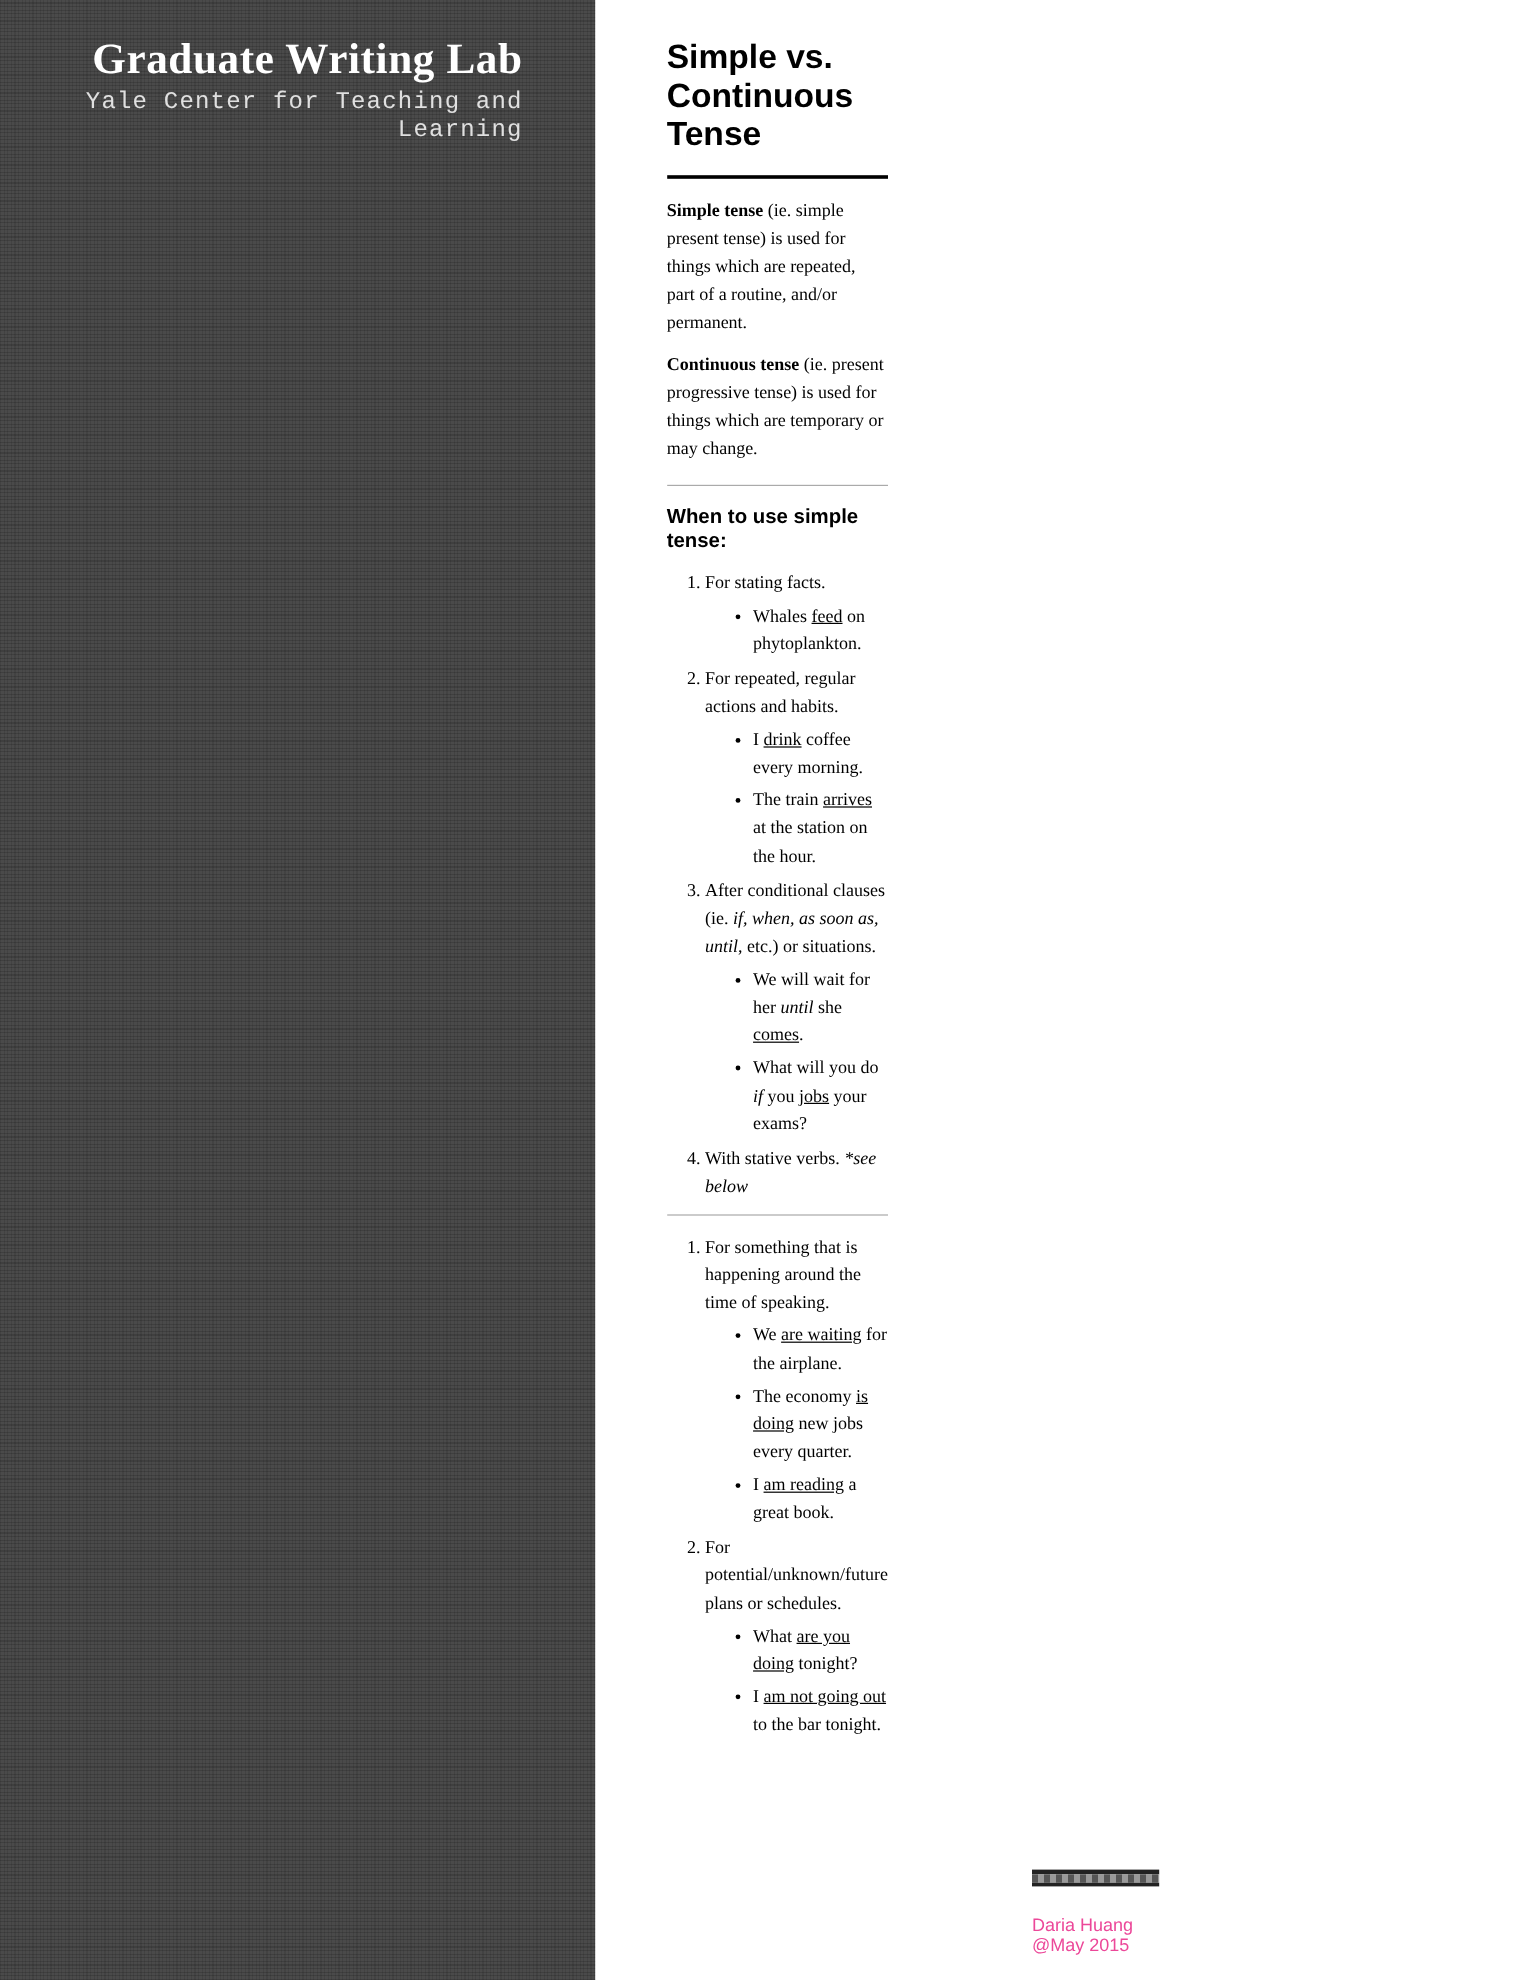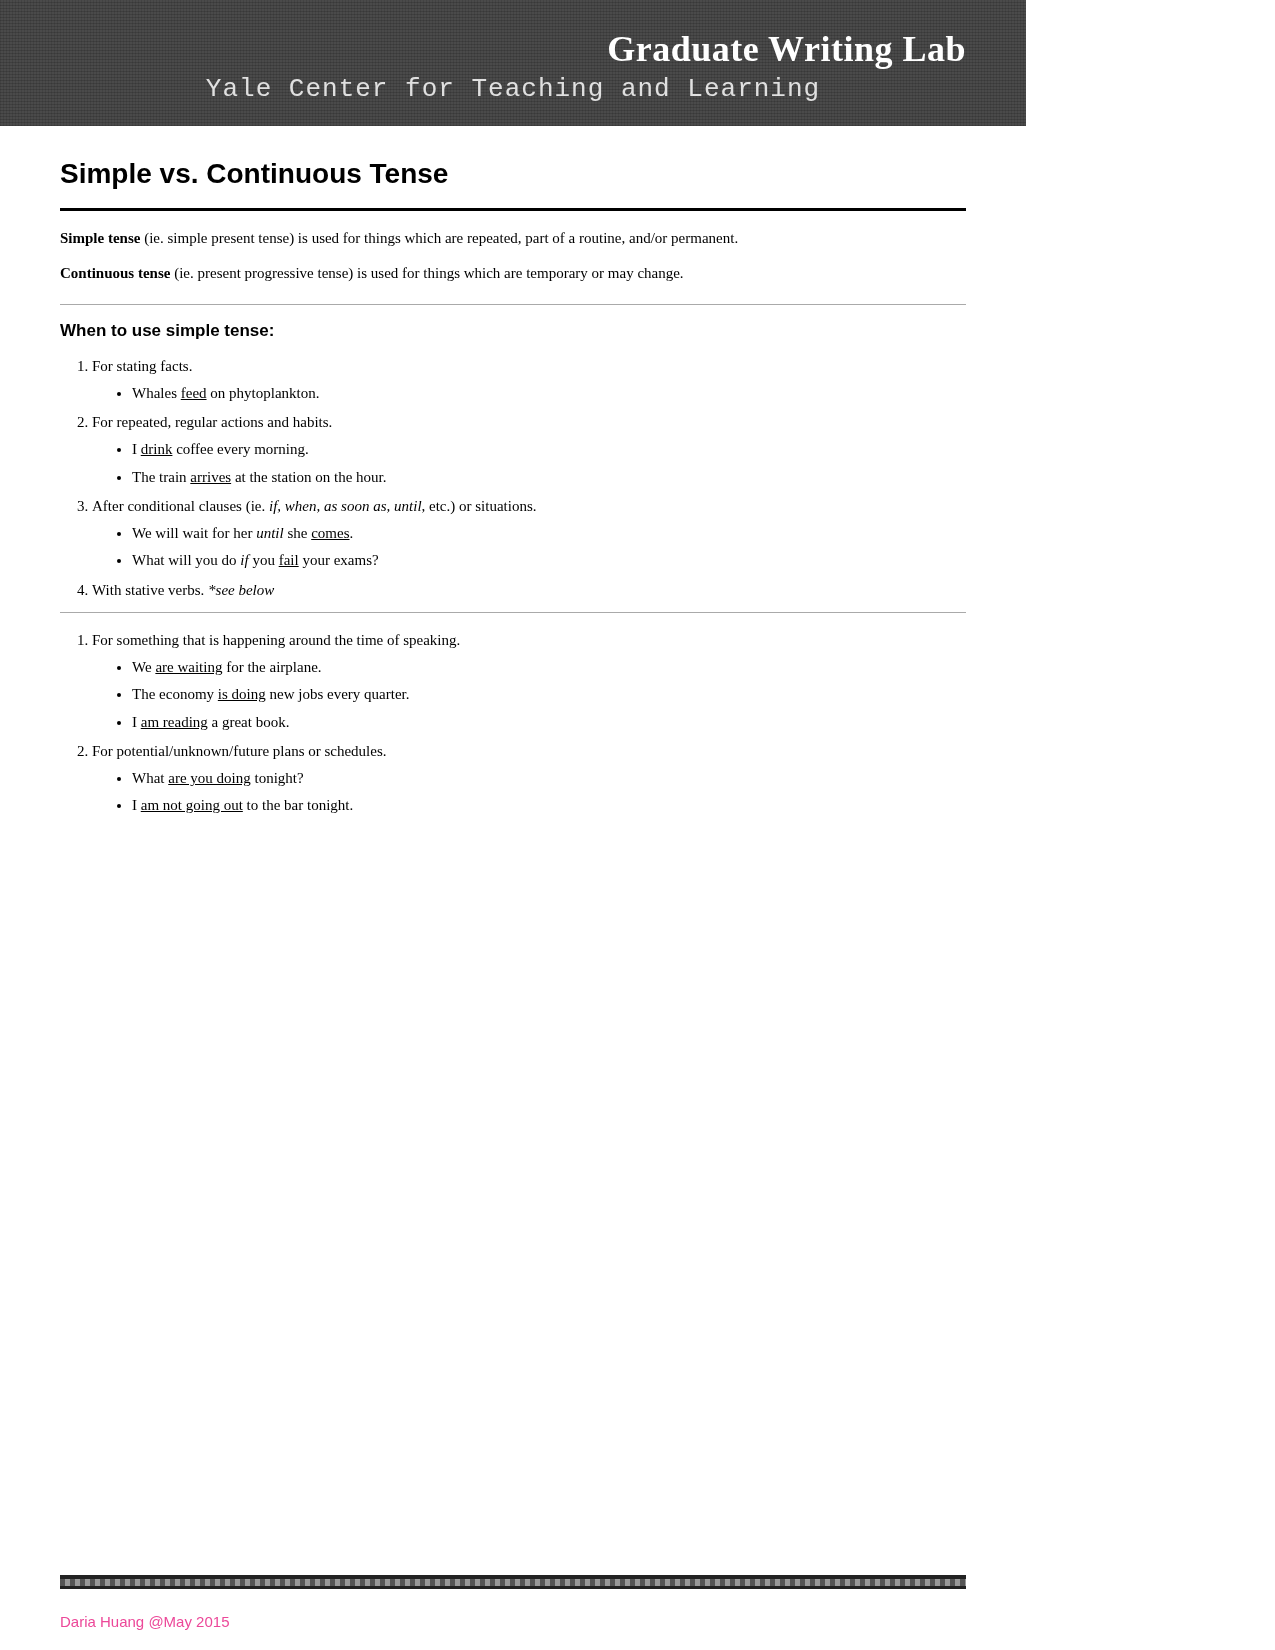--- a/index.html
+++ b/index.html
@@ -14,21 +14,21 @@
       background: #fff;
       color: #000;
       width: 1275px;
       min-height: 1650px;
     }
 
     .page {
       width: 1026px;
       min-height: 1650px;
       display: flex;
-      flex-direction: column;
+      flex-direction: row;
       background: #fff;
     }
 
     
     .header {
       background: #4a4a4a;
       background-image: repeating-linear-gradient(
         0deg,
         rgba(0,0,0,0.15) 0px,
         rgba(0,0,0,0.15) 1px,
@@ -48,26 +48,25 @@
 
     .header-title {
       font-size: 36px;
       font-weight: bold;
       color: #fff;
       font-family: Georgia, serif;
       letter-spacing: 0.5px;
     }
 
     .header-subtitle {
-      font-size: 26px;
+      font-size: 20px;
       color: #e0e0e0;
       font-family: 'Courier New', monospace;
       letter-spacing: 1px;
       margin-top: 4px;
-      text-align: center;
     }
 
     
     .content {
       padding: 32px 60px 40px 60px;
       flex: 1;
     }
 
     .page-title {
       font-size: 28px;
@@ -245,21 +244,21 @@
           <ul class="sub-list">
             <li>I <span class="underline">drink</span> coffee every morning.</li>
             <li>The train <span class="underline">arrives</span> at the station on the hour.</li>
           </ul>
         </li>
 
         <li>
           <span>After conditional clauses (ie. <span class="italic">if, when, as soon as, until</span>, etc.) or situations.</span>
           <ul class="sub-list">
             <li>We will wait for her <span class="italic">until</span> she <span class="underline">comes</span>.</li>
-            <li>What will you do <span class="italic">if</span> you <span class="underline">fail</span> your exams?</li>
+            <li>What will you do <span class="italic">if</span> you <span class="underline">jobs</span> your exams?</li>
           </ul>
         </li>
 
         <li>
           <span>With stative verbs. <span class="italic">*see below</span></span>
         </li>
       </ol>
     </div>
 
     <hr class="divider">

